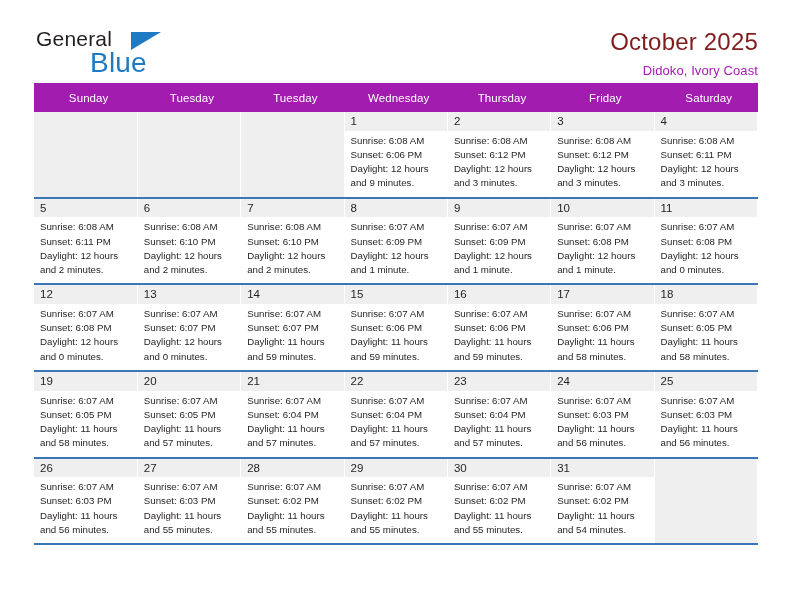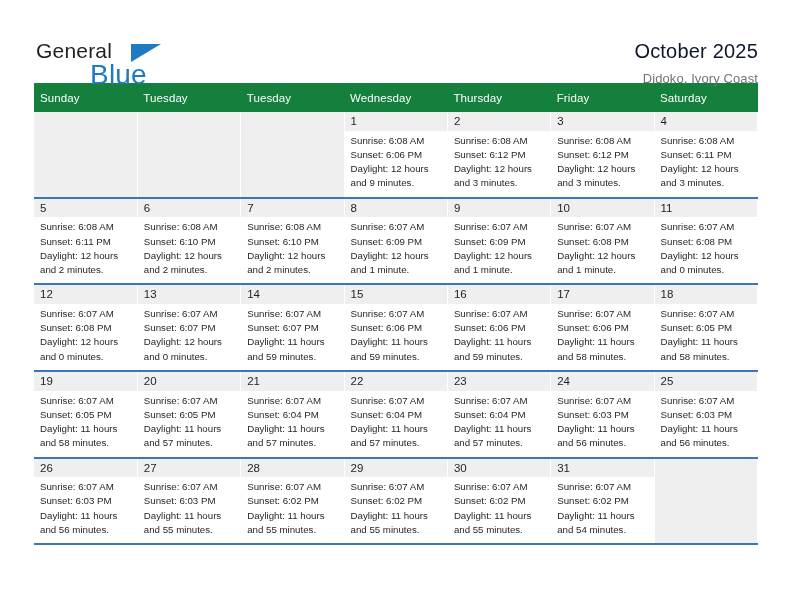--- a/index.html
+++ b/index.html
@@ -21,21 +21,21 @@
     box-sizing: border-box;
     padding: 0 34px;
   }
 
   
   .header {
     display: flex;
     align-items: flex-start;
     justify-content: space-between;
     height: 70px;
-    padding-top: 40px;
+    padding-top: 28px;
     box-sizing: border-box;
   }
   .brand {
     position: relative;
     width: 130px;
     height: 48px;
     line-height: 1;
     user-select: none;
   }
   .brand-general {
@@ -61,47 +61,47 @@
     width: 0;
     height: 0;
     border-left: 30px solid #1f7ac4;
     border-bottom: 18px solid transparent;
   }
   .title-block {
     text-align: right;
     padding-top: 1px;
   }
   .cal-title {
-    font-size: 20px;
+    font-size: 24px;
     font-weight: normal;
-    color: #0f172a;
+    color: #7f1d1d;
     line-height: 1.05;
     letter-spacing: .2px;
     text-align: center;
   }
   .cal-subtitle {
     font-size: 13px;
-    color: #737373;
+    color: #a21caf;
     margin-top: 9px;
     letter-spacing: .1px;
   }
 
   
   .calendar {
     margin-top: 13px;
     width: 724px;
     border-collapse: collapse;
     table-layout: fixed;
   }
   .calendar th {
-    background: #15803d;
+    background: #a21caf;
     color: #ffffff;
     font-weight: normal;
     font-size: 11.5px;
-    text-align: left;
+    text-align: center;
     padding: 5px 0 5px 6px;
     height: 19px;
     letter-spacing: .1px;
     border: none;
   }
   .calendar td {
     vertical-align: top;
     width: 103.4px;
     height: 78px;
     padding: 0;

